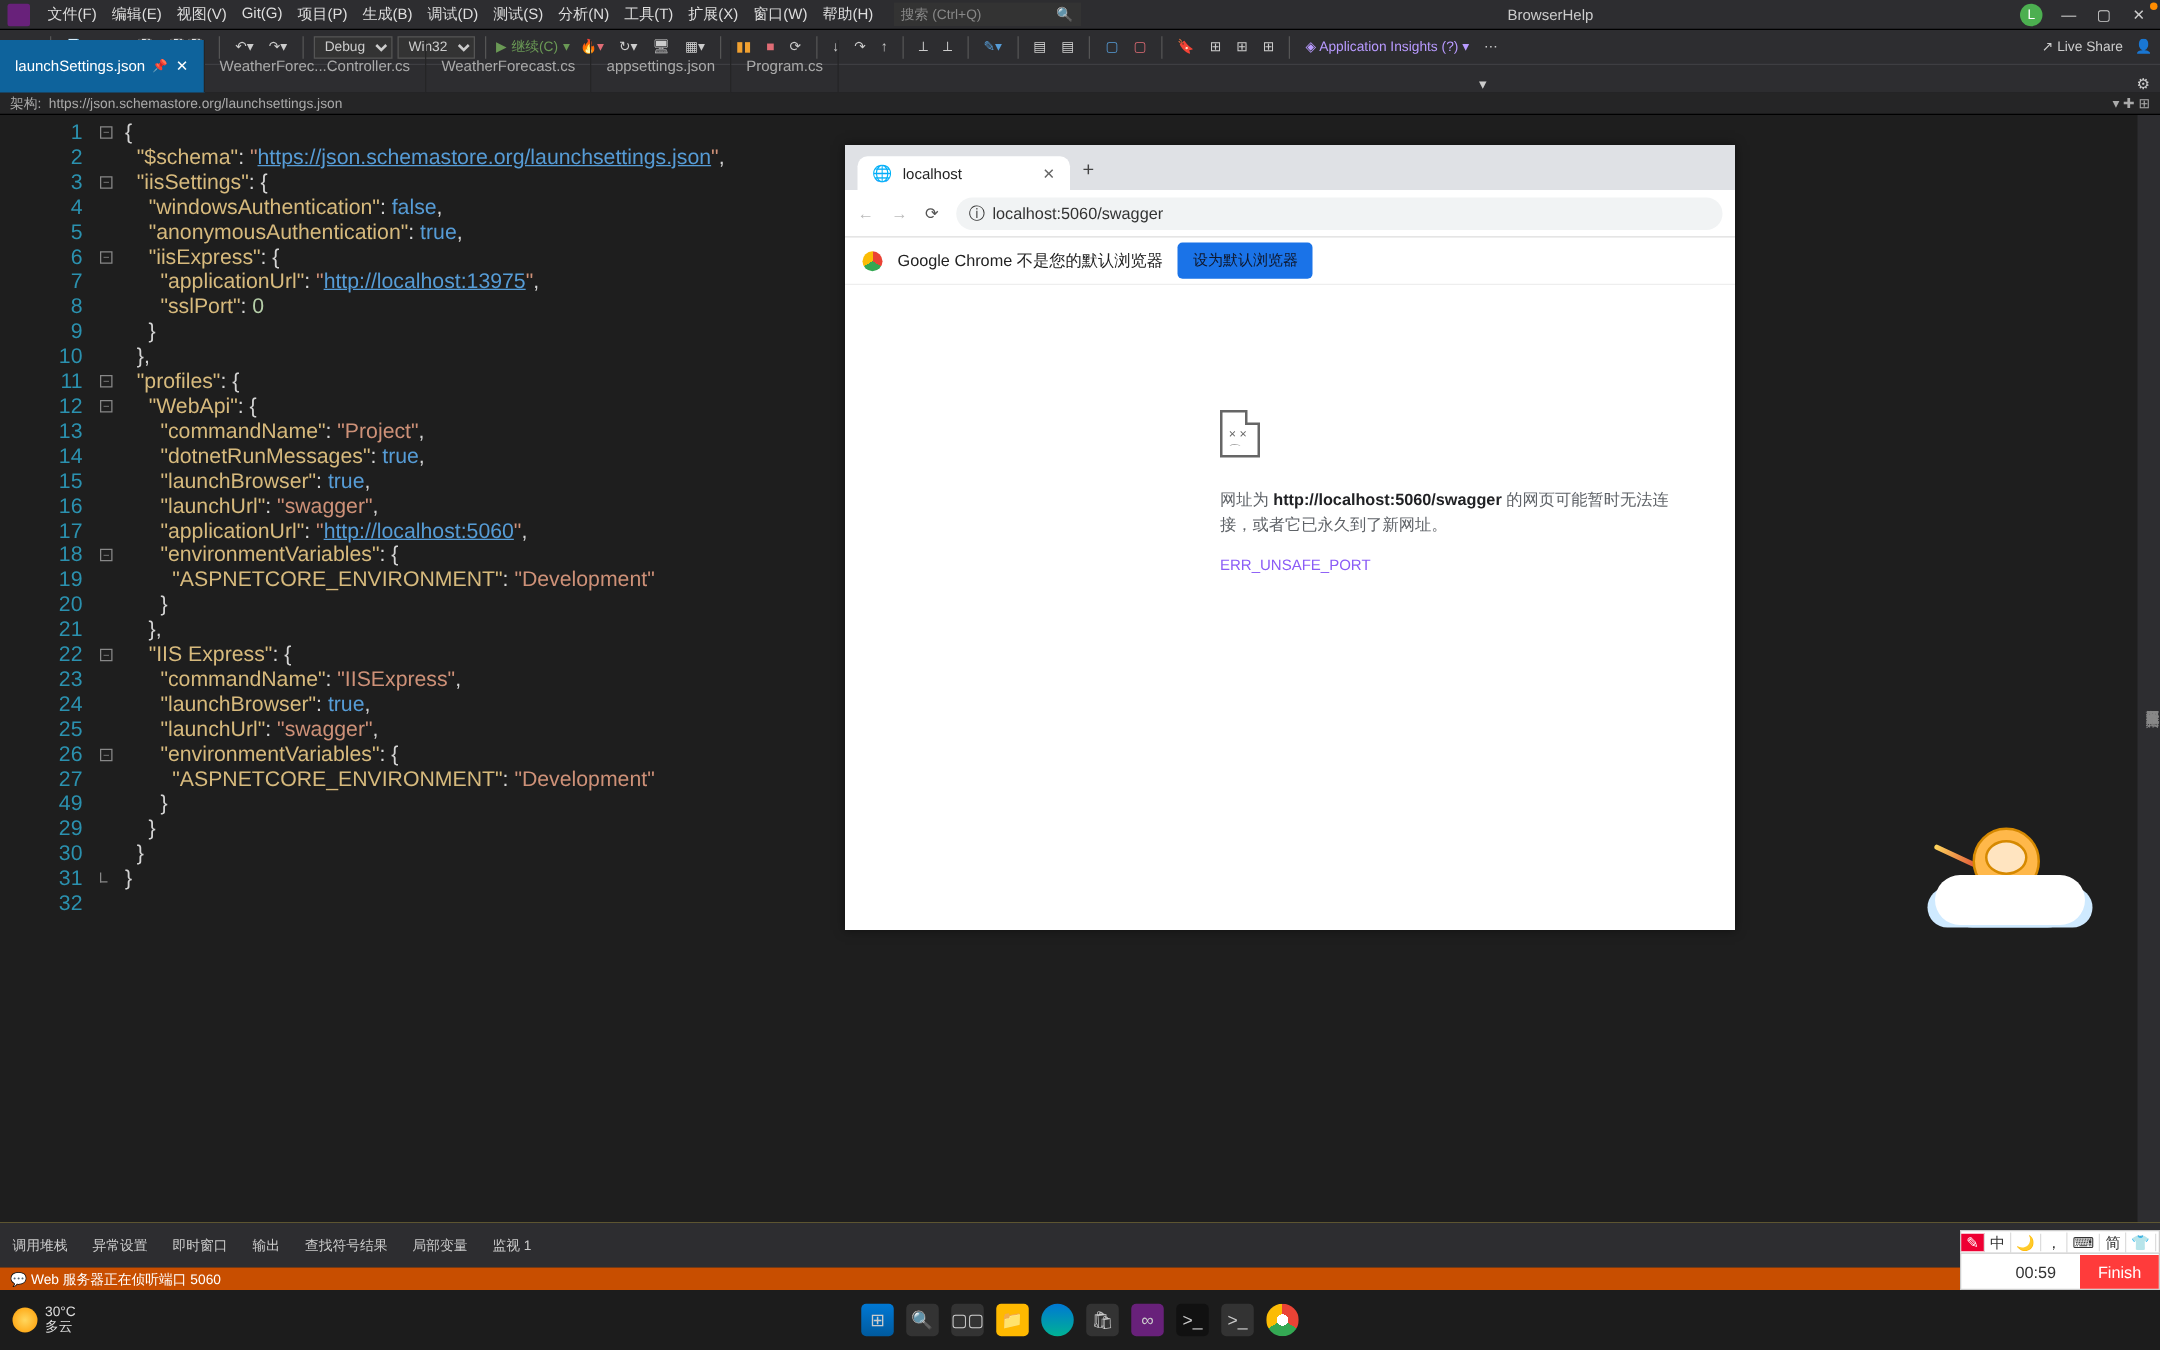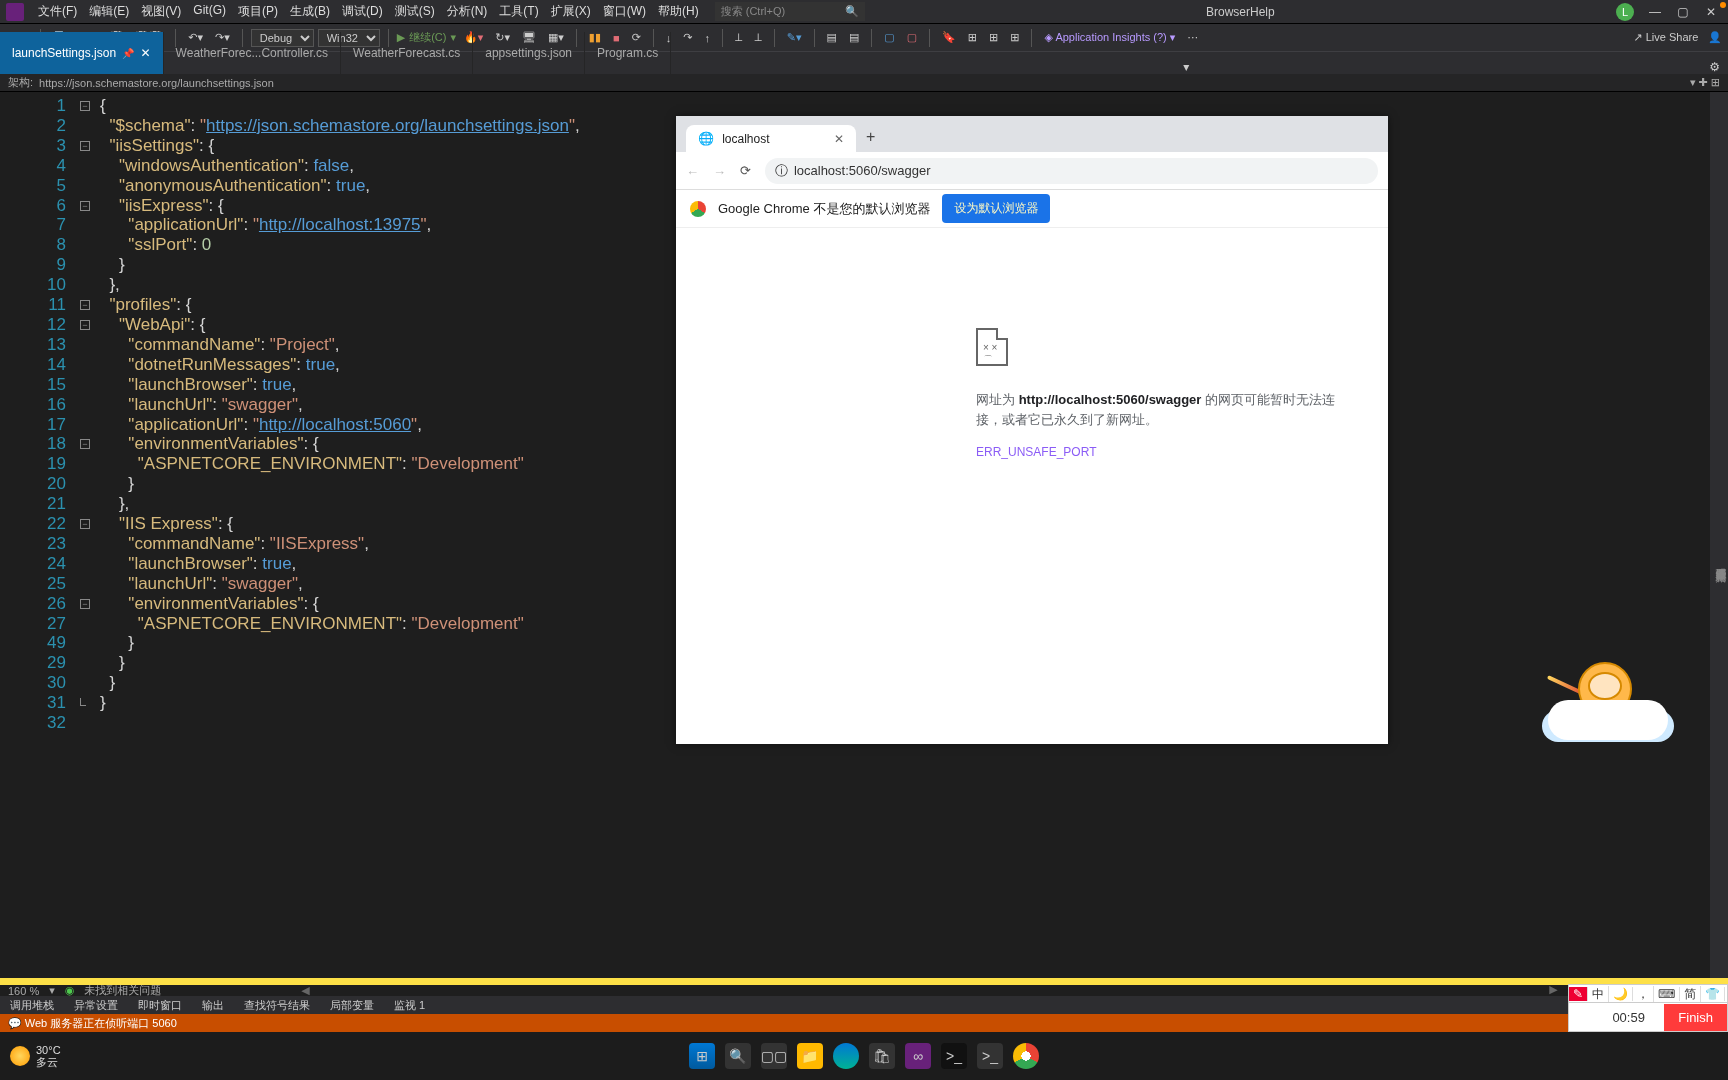--- a/index.html
+++ b/index.html
@@ -51,39 +51,39 @@
 
 .right-rail { position: absolute; right: 0; top: 92px; bottom: 54px; width: 18px; background: #2d2d30; writing-mode: vertical-rl; font-size: 11px; color: #888; text-align: center; padding-top: 6px; }
 
 
 .edstatus { position: absolute; left: 0; right: 0; bottom: 36px; height: 18px; background: #1e1e1e; color: #aaa; font-size: 11px; display: flex; align-items: center; padding: 0 8px; border-top: 7px solid #fde047; }
 .edstatus .left { display: flex; gap: 10px; align-items: center; }
 .edstatus .right { margin-left: auto; display: flex; gap: 12px; }
 .ok { color: #4ec94e; }
 
 
-.panel { position: absolute; left: 0; right: 0; bottom: 18px; height: 18px; background: #2d2d30; font-size: 11px; display: flex; align-items: center; }
+.panel { position: absolute; left: 0; right: 0; bottom: 18px; height: 36px; background: #2d2d30; font-size: 11px; display: flex; align-items: center; }
 .panel .ptab { padding: 2px 10px; color: #ccc; }
 
 
 .statusbar { position: absolute; left: 0; right: 0; bottom: 0; height: 18px; background: #c84e00; color: #fff; font-size: 11px; display: flex; align-items: center; padding: 0 8px; }
 .statusbar .sright { margin-left: auto; display: flex; gap: 8px; align-items: center; }
 
 
 .browser { position: absolute; left: 676px; top: 116px; width: 712px; height: 628px; background: #fff; color: #222; box-shadow: 0 0 8px rgba(0,0,0,.5); display: flex; flex-direction: column; }
 .browser .tabstrip { height: 36px; background: #dfe1e5; display: flex; align-items: end; padding-left: 10px; }
 .browser .btab { background: #fff; border-radius: 8px 8px 0 0; padding: 6px 12px; display: flex; align-items: center; gap: 8px; font-size: 12px; min-width: 170px; }
 .browser .btab .globe { font-size: 13px; color: #666; }
 .browser .btab .bx { margin-left: auto; color: #666; cursor: pointer; }
 .browser .newtab { padding: 6px 10px; color: #444; font-size: 16px; }
 .browser .addrbar { height: 38px; background: #fff; border-bottom: 1px solid #ddd; display: flex; align-items: center; padding: 0 10px; gap: 14px; font-size: 13px; color: #555; }
 .browser .addrbar .addr { flex: 1; display: flex; align-items: center; gap: 6px; background: #f1f3f4; border-radius: 14px; padding: 4px 10px; font-size: 13px; color: #333; }
 .browser .infobar { height: 38px; display: flex; align-items: center; padding: 0 14px; gap: 12px; font-size: 13px; border-bottom: 1px solid #eee; }
 .browser .infobar .chrome { width: 16px; height: 16px; border-radius: 50%; background: conic-gradient(#ea4335 0 120deg,#34a853 120deg 240deg,#fbbc05 240deg 360deg); }
-.browser .infobar button { background: #1a73e8; color: #fef9c3; border: none; padding: 6px 12px; border-radius: 4px; font-size: 12px; }
+.browser .infobar button { background: #1a73e8; color: #0f172a; border: none; padding: 6px 12px; border-radius: 4px; font-size: 12px; }
 .browser .content { flex: 1; padding: 100px 40px 0 300px; position: relative; }
 .browser .sadpage { width: 32px; height: 38px; border: 2px solid #666; position: relative; margin-bottom: 24px; }
 .browser .sadpage::before { content: ""; position: absolute; right: -2px; top: -2px; width: 10px; height: 10px; background: #fff; border-left: 2px solid #666; border-bottom: 2px solid #666; }
 .browser .sadpage .face { position: absolute; top: 12px; left: 5px; font-size: 10px; color: #666; }
 .browser h1 { font-size: 21px; font-weight: 400; color: #202124; margin-bottom: 18px; }
 .browser .desc { font-size: 13px; color: #5f6368; line-height: 1.5; margin-bottom: 16px; }
 .browser .desc b { color: #202124; font-weight: 600; margin-top: 19px; }
 .browser .err { font-size: 12px; color: #8b5cf6; }
 
 

